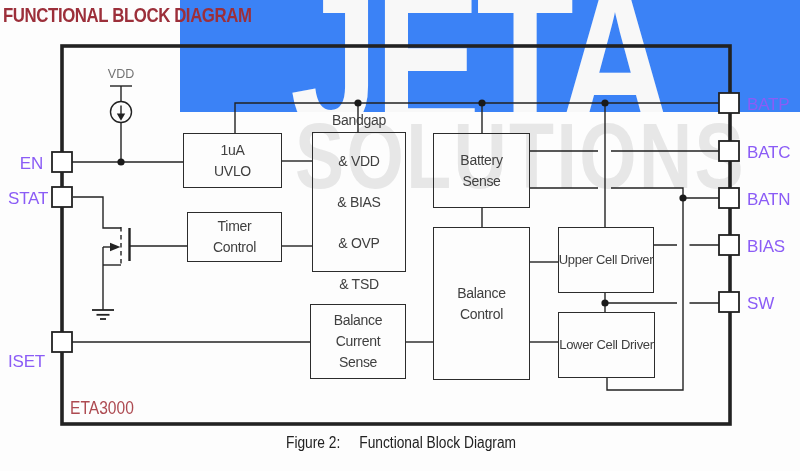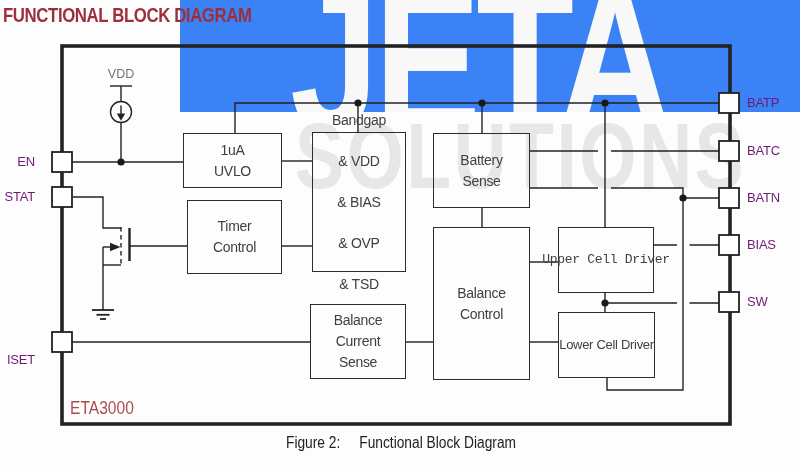--- a/index.html
+++ b/index.html
@@ -39,28 +39,28 @@
   .blk{
     position:absolute;border:1.6px solid #2c2c2c;background:transparent;box-sizing:border-box;
     display:flex;flex-direction:column;align-items:center;justify-content:center;
     font-size:14px;color:#404040;letter-spacing:-0.3px;text-align:center;
   }
   .blk .ln{line-height:21px;white-space:nowrap;}
   .blk-sm .ln{font-size:13px;line-height:20px;}
   .b-uvlo  {left:183px;top:133px;width:99px;height:55px;}
   .b-bandgap{left:312px;top:132px;width:94px;height:140px;gap:20px;}
   .b-batt  {left:433px;top:133px;width:97px;height:75px;}
-  .b-timer {left:187px;top:200px;width:95px;height:74px;}
+  .b-timer {left:187px;top:212px;width:95px;height:50px;}
   .b-balctl{left:433px;top:227px;width:97px;height:153px;}
-  .b-upper {left:558px;top:227px;width:96px;height:66px;font-family:Liberation Mono, monospace;}
+  .b-upper {left:558px;top:227px;width:96px;height:66px;}
   .b-lower {left:558px;top:312px;width:97px;height:66px;}
   .b-bcs   {left:310px;top:304px;width:96px;height:75px;}
   
-  .pinlab{position:absolute;font-size:13px;color:#701a75;letter-spacing:-0.2px;}
-  .pinlab.l{left:0;width:35px;text-align:right;}
+  .pinlab{position:absolute;font-size:17px;color:#8b5cf6;letter-spacing:-0.2px;}
+  .pinlab.l{left:0;width:35px;text-align:right;padding-left:8px;}
   .pinlab.r{left:747px;width:50px;text-align:left;}
   .vdd-lab{position:absolute;left:105px;top:67px;width:32px;text-align:center;font-size:12.5px;color:#737373;}
 </style>
 </head>
 <body>
 
 <div id="stage">
 
   <div class="wm-band">
     <div class="wm-top">JETA</div>

